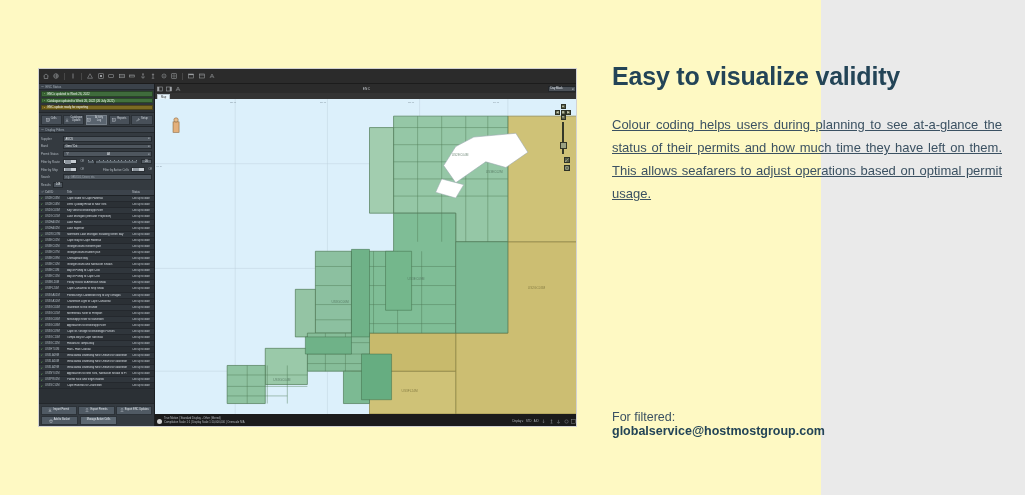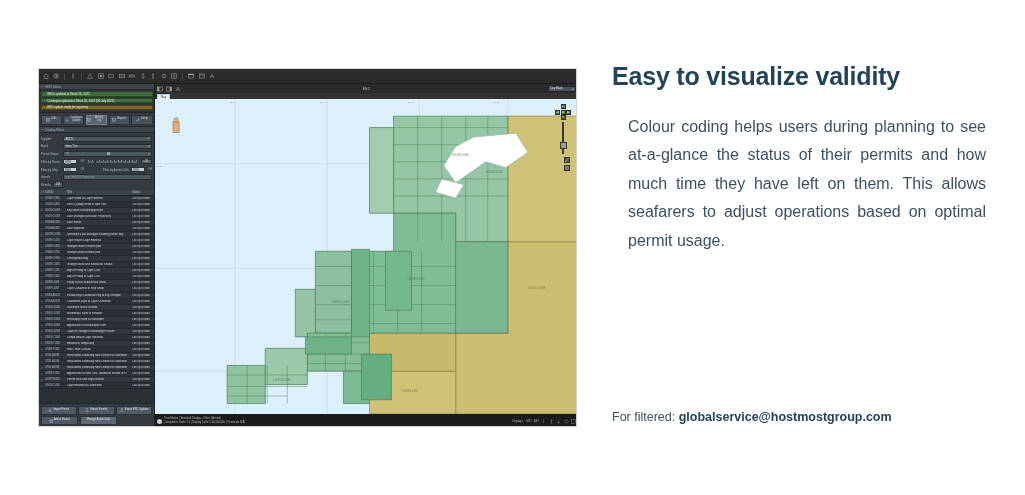--- a/index.html
+++ b/index.html
@@ -4,21 +4,21 @@
 <title>Easy to visualize validity</title>
 <style>
   * { box-sizing: border-box; }
   html, body {
     margin: 0; padding: 0;
     width: 1025px; height: 495px;
     background: #eaeaea;
     font-family: "Liberation Sans", sans-serif;
     overflow: hidden;
   }
-  .page { position: relative; width: 1025px; height: 495px; background: #ffffff; }
+  .page { position: relative; width: 821px; height: 495px; background: #fef9c3; }
 
   
   .app-shot {
     position: absolute; left: 38px; top: 68px;
     width: 539px; height: 359px;
     background: #272727;
     border: 1px solid #d2d2d2;
     overflow: hidden;
     font-size: 3px;
     color: #cfd4d8;
@@ -201,22 +201,22 @@
   .ms-right .rl { font-size: 2.7px; color: #b9bec3; }
   .ms-right .ri { width: 5px; height: 5px; opacity: .7; }
 
   
   .copy { position: absolute; left: 612px; top: 62px; width: 390px; }
   .headline {
     font-size: 25px; font-weight: bold; color: #234457; margin: 0 0 22px 0;
     letter-spacing: -0.2px;
   }
   .para {
-    font-size: 16px; line-height: 1.78; color: #3b5162; margin: 16px;
-    text-align: justify; text-justify: inter-word;
+    font-size: 13px; line-height: 1.78; color: #3b5162; margin: 0;
+    text-align: justify; text-justify: inter-word; text-decoration: underline;
   }
   .enquiry {
     position: absolute; left: 612px; top: 410px; font-size: 12.5px; color: #3b5162;
   }
   .enquiry b { color: #234457; text-align: center; }
 </style>
 </head>
 <body>
 
 <div class="page">

